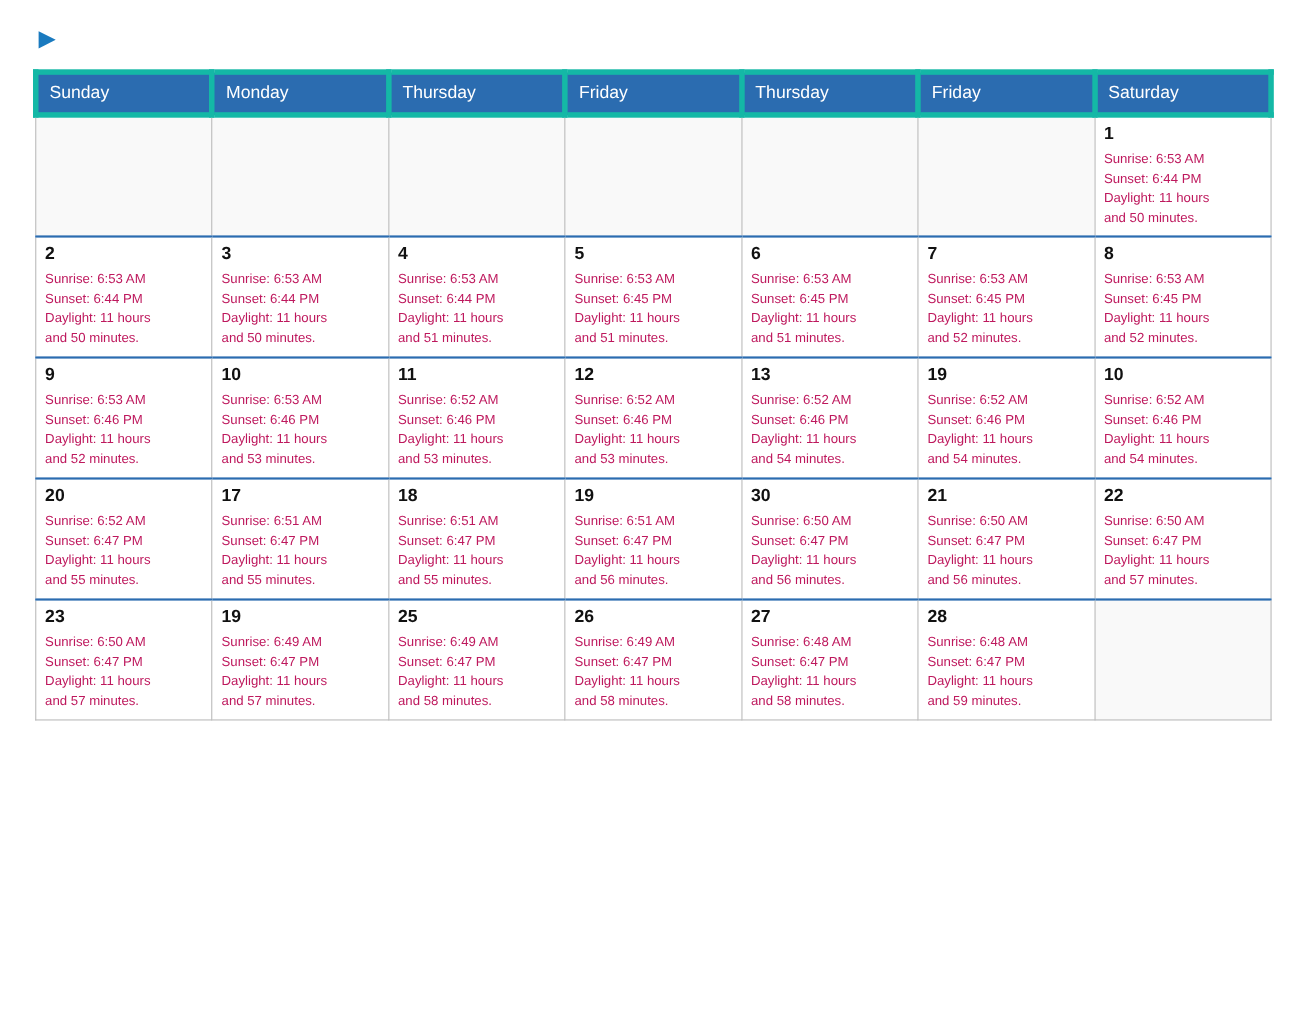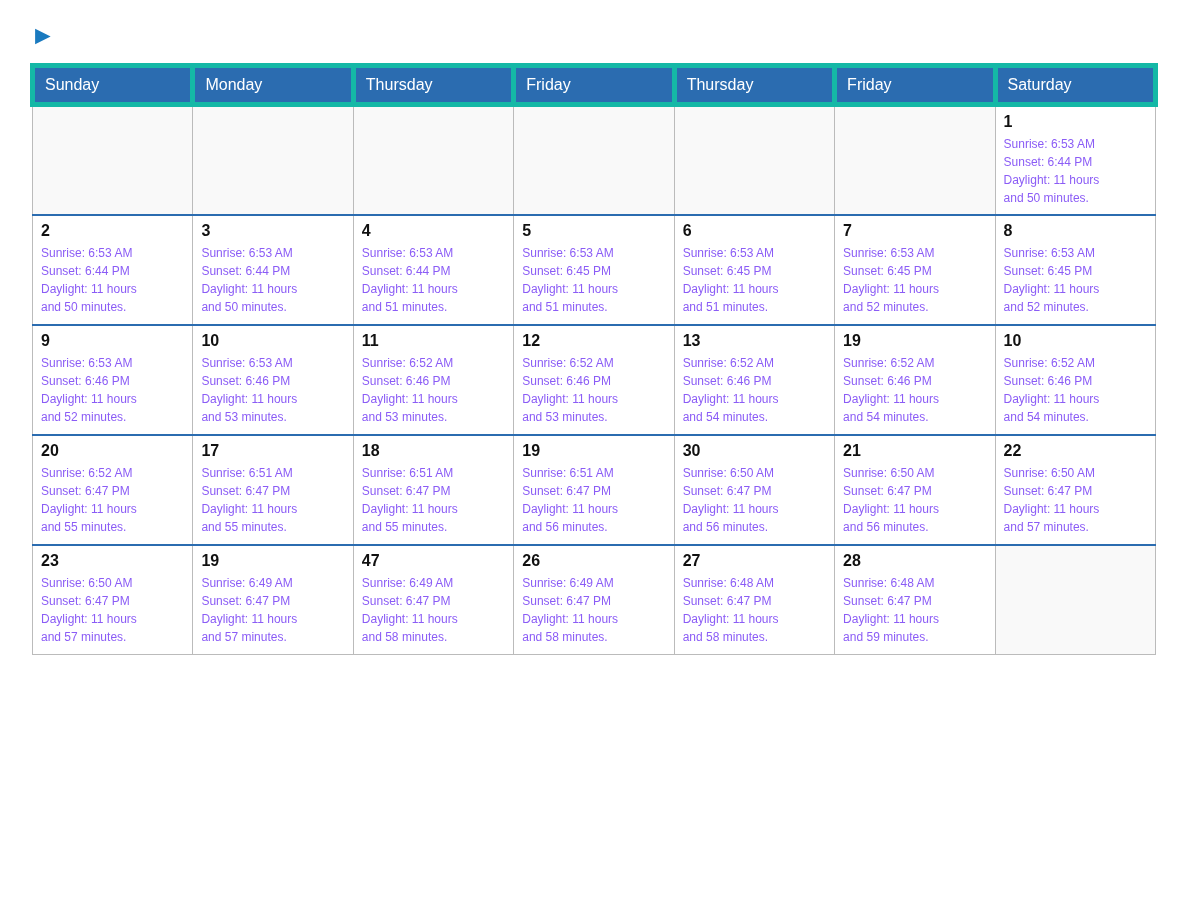--- a/index.html
+++ b/index.html
@@ -78,21 +78,21 @@
       border-top: 2px solid #2b6cb0;
     }
     .day-num {
       font-size: 16px;
       font-weight: bold;
       color: #111;
       margin-bottom: 4px;
     }
     .day-info {
       font-size: 12px;
-      color: #8b5cf6;
+      color: #be185d;
       line-height: 1.5;
     }
     .empty-cell {
       background: #f9f9f9;
     }
   </style>
 </head>
 <body>
 
 <div class="header">
@@ -227,21 +227,21 @@
       <tr class="week-row">
         <td>
           <div class="day-num">23</div>
           <div class="day-info">Sunrise: 6:50 AM<br>Sunset: 6:47 PM<br>Daylight: 11 hours<br>and 57 minutes.</div>
         </td>
         <td>
           <div class="day-num">19</div>
           <div class="day-info">Sunrise: 6:49 AM<br>Sunset: 6:47 PM<br>Daylight: 11 hours<br>and 57 minutes.</div>
         </td>
         <td>
-          <div class="day-num">47</div>
+          <div class="day-num">25</div>
           <div class="day-info">Sunrise: 6:49 AM<br>Sunset: 6:47 PM<br>Daylight: 11 hours<br>and 58 minutes.</div>
         </td>
         <td>
           <div class="day-num">26</div>
           <div class="day-info">Sunrise: 6:49 AM<br>Sunset: 6:47 PM<br>Daylight: 11 hours<br>and 58 minutes.</div>
         </td>
         <td>
           <div class="day-num">27</div>
           <div class="day-info">Sunrise: 6:48 AM<br>Sunset: 6:47 PM<br>Daylight: 11 hours<br>and 58 minutes.</div>
         </td>

